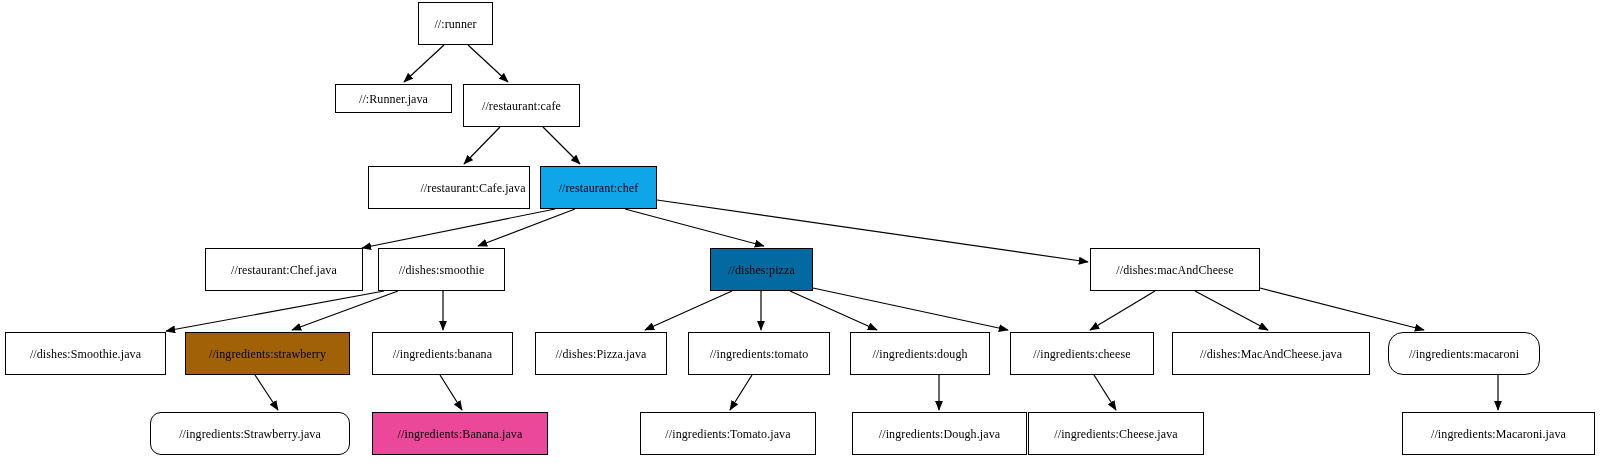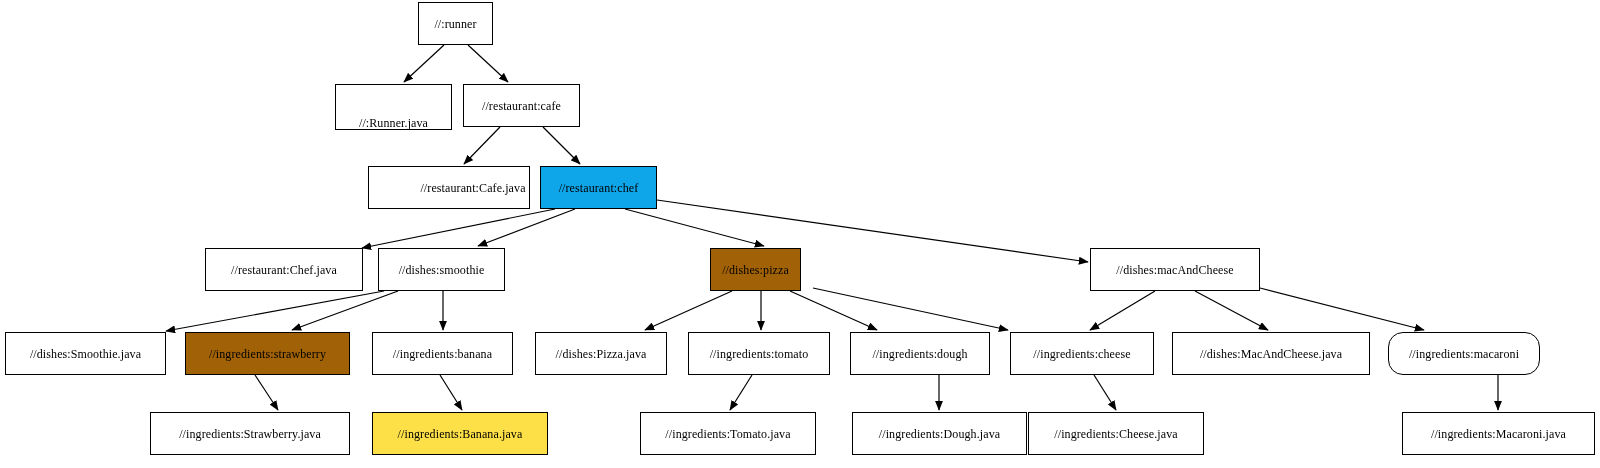--- a/index.html
+++ b/index.html
@@ -75,39 +75,39 @@
         <line x1="752" y1="375" x2="730" y2="410" stroke="#000000" stroke-width="1.2" marker-end="url(#arrowhead)"></line>
         <line x1="939" y1="375" x2="939" y2="410" stroke="#000000" stroke-width="1.2" marker-end="url(#arrowhead)"></line>
         <line x1="1094" y1="375" x2="1116" y2="410" stroke="#000000" stroke-width="1.2" marker-end="url(#arrowhead)"></line>
         <line x1="1498" y1="375" x2="1498" y2="410" stroke="#000000" stroke-width="1.2" marker-end="url(#arrowhead)"></line>
       </g>
   </svg>
   <div id="nodes-group">
       <div class="graph-node" style="left: 418px; top: 2px; width: 75px; height: 43px; border-color: rgb(0, 0, 0); background: rgb(255, 255, 255);">
         <span class="node-label">//:runner</span>
       </div>
-      <div class="graph-node" style="left: 335px; top: 84px; width: 117px; height: 46px; border-color: rgb(0, 0, 0); background: rgb(255, 255, 255); align-items: flex-end;">
+      <div class="graph-node" style="left: 335px; top: 84px; width: 117px; height: 29px; border-color: rgb(0, 0, 0); background: rgb(255, 255, 255);">
         <span class="node-label">//:Runner.java</span>
       </div>
       <div class="graph-node" style="left: 463px; top: 84px; width: 117px; height: 43px; border-color: rgb(0, 0, 0); background: rgb(255, 255, 255);">
         <span class="node-label">//restaurant:cafe</span>
       </div>
       <div class="graph-node" style="left: 368px; top: 166px; width: 162px; height: 43px; border-color: rgb(0, 0, 0); background: rgb(255, 255, 255); padding-left: 48px;">
         <span class="node-label">//restaurant:Cafe.java</span>
       </div>
       <div class="graph-node" style="left: 540px; top: 166px; width: 117px; height: 43px; border-color: rgb(0, 0, 0); background: #0ea5e9;">
         <span class="node-label">//restaurant:chef</span>
       </div>
       <div class="graph-node" style="left: 205px; top: 248px; width: 158px; height: 43px; border-color: rgb(0, 0, 0); background: rgb(255, 255, 255);">
         <span class="node-label">//restaurant:Chef.java</span>
       </div>
       <div class="graph-node" style="left: 378px; top: 248px; width: 127px; height: 43px; border-color: rgb(0, 0, 0); background: rgb(255, 255, 255);">
         <span class="node-label">//dishes:smoothie</span>
       </div>
-      <div class="graph-node" style="left: 710px; top: 248px; width: 91px; height: 43px; border-color: rgb(0, 0, 0); background: #a16207;">
+      <div class="graph-node" style="left: 710px; top: 248px; width: 103px; height: 43px; border-color: rgb(0, 0, 0); background: #0369a1;">
         <span class="node-label">//dishes:pizza</span>
       </div>
       <div class="graph-node" style="left: 1090px; top: 248px; width: 170px; height: 43px; border-color: rgb(0, 0, 0); background: rgb(255, 255, 255);">
         <span class="node-label">//dishes:macAndCheese</span>
       </div>
       <div class="graph-node" style="left: 5px; top: 332px; width: 161px; height: 43px; border-color: rgb(0, 0, 0); background: rgb(255, 255, 255);">
         <span class="node-label">//dishes:Smoothie.java</span>
       </div>
       <div class="graph-node" style="left: 185px; top: 332px; width: 165px; height: 43px; border-color: rgb(0, 0, 0); background: #a16207;">
         <span class="node-label">//ingredients:strawberry</span>
@@ -126,24 +126,24 @@
       </div>
       <div class="graph-node" style="left: 1010px; top: 332px; width: 144px; height: 43px; border-color: rgb(0, 0, 0); background: rgb(255, 255, 255);">
         <span class="node-label">//ingredients:cheese</span>
       </div>
       <div class="graph-node" style="left: 1172px; top: 332px; width: 198px; height: 43px; border-color: rgb(0, 0, 0); background: rgb(255, 255, 255);">
         <span class="node-label">//dishes:MacAndCheese.java</span>
       </div>
       <div class="graph-node" style="left: 1388px; top: 332px; width: 152px; height: 43px; border-color: rgb(0, 0, 0); background: rgb(255, 255, 255); border-radius: 15px;">
         <span class="node-label">//ingredients:macaroni</span>
       </div>
-      <div class="graph-node" style="left: 150px; top: 412px; width: 200px; height: 43px; border-color: rgb(0, 0, 0); background: rgb(255, 255, 255);">
+      <div class="graph-node" style="left: 150px; top: 412px; width: 200px; height: 43px; border-color: rgb(0, 0, 0); background: rgb(255, 255, 255); border-radius: 11px;">
         <span class="node-label">//ingredients:Strawberry.java</span>
       </div>
-      <div class="graph-node" style="left: 372px; top: 412px; width: 176px; height: 43px; border-color: rgb(0, 0, 0); background: #fde047;">
+      <div class="graph-node" style="left: 372px; top: 412px; width: 176px; height: 43px; border-color: rgb(0, 0, 0); background: #ec4899;">
         <span class="node-label">//ingredients:Banana.java</span>
       </div>
       <div class="graph-node" style="left: 640px; top: 412px; width: 176px; height: 43px; border-color: rgb(0, 0, 0); background: rgb(255, 255, 255);">
         <span class="node-label">//ingredients:Tomato.java</span>
       </div>
       <div class="graph-node" style="left: 852px; top: 412px; width: 175px; height: 43px; border-color: rgb(0, 0, 0); background: rgb(255, 255, 255);">
         <span class="node-label">//ingredients:Dough.java</span>
       </div>
       <div class="graph-node" style="left: 1028px; top: 412px; width: 176px; height: 43px; border-color: rgb(0, 0, 0); background: rgb(255, 255, 255);">
         <span class="node-label">//ingredients:Cheese.java</span>

